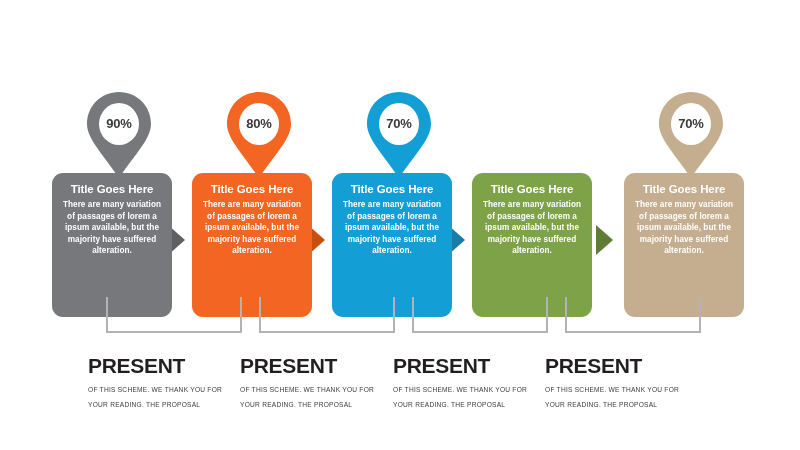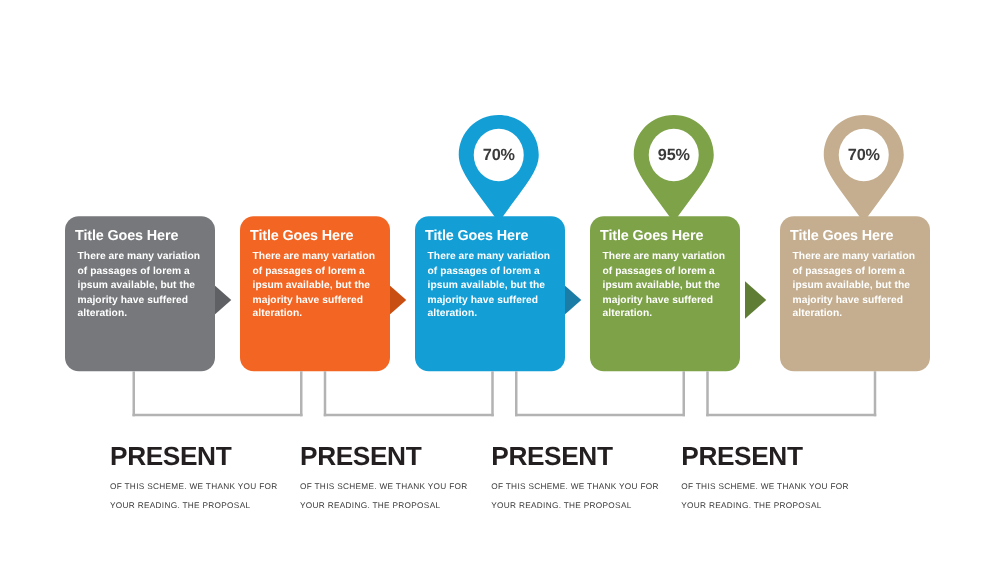--- a/index.html
+++ b/index.html
@@ -30,24 +30,24 @@
     font-weight: 700;
     color: #3b3b3b;
     letter-spacing: -0.2px;
     font-family: "Liberation Sans", sans-serif;
   }
 
   
   .card {
     position: absolute;
     width: 120px;
-    height: 124px;
+    height: 144px;
     border-radius: 11px;
     padding: 9px 8px 0 8px;
-    text-align: left;
+    text-align: center;
     color: #ffffff;
     overflow: hidden;
   }
   .card-title {
     font-size: 11.5px;
     font-weight: 700;
     line-height: 14px;
     margin-bottom: 3px;
     white-space: nowrap;
     letter-spacing: -0.1px;
@@ -93,37 +93,44 @@
     color: #3a3a3a;
     letter-spacing: 0.25px;
     font-family: "Liberation Sans", sans-serif;
   }
 </style>
 </head>
 <body>
 
 <div id="stage">
 
-
+  <div class="pin" style="left:83px; top:90px;">
+    <svg class="pin-svg" width="72" height="90" viewBox="0 0 72 90">
+      <path d="M36 2 C18 2 4 16 4 34 C4 48 18 62 36 88 C54 62 68 48 68 34 C68 16 54 2 36 2 Z" fill="#76787b"></path>
+      <ellipse cx="36" cy="34" rx="20" ry="21" fill="#ffffff"></ellipse>
+    </svg>
+    <div class="pin-pct" style="color: rgb(59, 59, 59);">90%</div>
+  </div>
+
+  <div class="pin" style="left:223px; top:90px;">
+    <svg class="pin-svg" width="72" height="90" viewBox="0 0 72 90">
+      <path d="M36 2 C18 2 4 16 4 34 C4 48 18 62 36 88 C54 62 68 48 68 34 C68 16 54 2 36 2 Z" fill="#f26522"></path>
+      <ellipse cx="36" cy="34" rx="20" ry="21" fill="#ffffff"></ellipse>
+    </svg>
+    <div class="pin-pct" style="color: rgb(59, 59, 59);">80%</div>
+  </div>
 
   <div class="pin" style="left:363px; top:90px;">
     <svg class="pin-svg" width="72" height="90" viewBox="0 0 72 90">
       <path d="M36 2 C18 2 4 16 4 34 C4 48 18 62 36 88 C54 62 68 48 68 34 C68 16 54 2 36 2 Z" fill="#139fd6"></path>
       <ellipse cx="36" cy="34" rx="20" ry="21" fill="#ffffff"></ellipse>
     </svg>
     <div class="pin-pct" style="color: rgb(59, 59, 59);">70%</div>
   </div>
 
-  <div class="pin" style="left:503px; top:90px;">
-    <svg class="pin-svg" width="72" height="90" viewBox="0 0 72 90">
-      <path d="M36 2 C18 2 4 16 4 34 C4 48 18 62 36 88 C54 62 68 48 68 34 C68 16 54 2 36 2 Z" fill="#7da248"></path>
-      <ellipse cx="36" cy="34" rx="20" ry="21" fill="#ffffff"></ellipse>
-    </svg>
-    <div class="pin-pct" style="color: rgb(59, 59, 59);">95%</div>
-  </div>
 
   <div class="pin" style="left:655px; top:90px;">
     <svg class="pin-svg" width="72" height="90" viewBox="0 0 72 90">
       <path d="M36 2 C18 2 4 16 4 34 C4 48 18 62 36 88 C54 62 68 48 68 34 C68 16 54 2 36 2 Z" fill="#c4ae8f"></path>
       <ellipse cx="36" cy="34" rx="20" ry="21" fill="#ffffff"></ellipse>
     </svg>
     <div class="pin-pct" style="color: rgb(59, 59, 59);">70%</div>
   </div>
 
   <div class="arrow" style="left: 168px; top: 225px; border-left-color: rgb(94, 96, 99);"></div>

